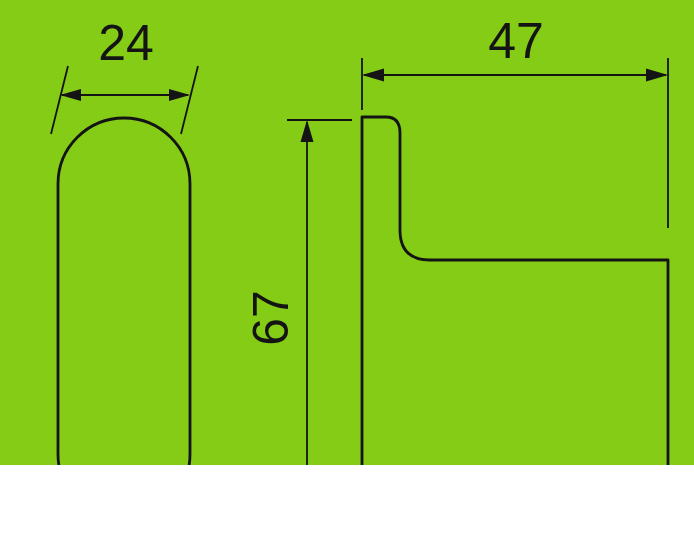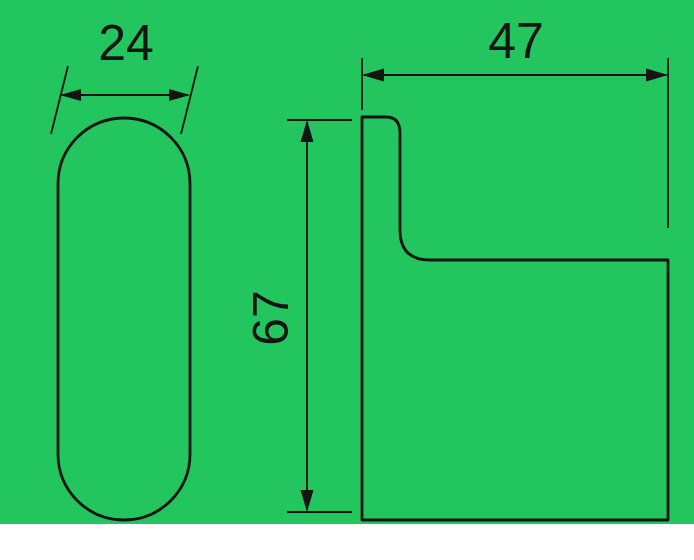--- a/index.html
+++ b/index.html
@@ -2,23 +2,23 @@
 <html><head>
   <meta charset="utf-8">
   <style>
     html, body {
       margin: 0;
       padding: 0;
       background: #ffffff;
     }
     .canvas {
       width: 694px;
-      height: 524px;
+      height: 465px;
       position: relative;
-      background: #22c55e;
+      background: #84cc16;
       font-family: "Liberation Sans", sans-serif;
       overflow: hidden;
     }
     svg { display: block; }
     .outline {
       fill: none;
       stroke: #141414;
       stroke-width: 2.8;
       stroke-linejoin: round;
     }

